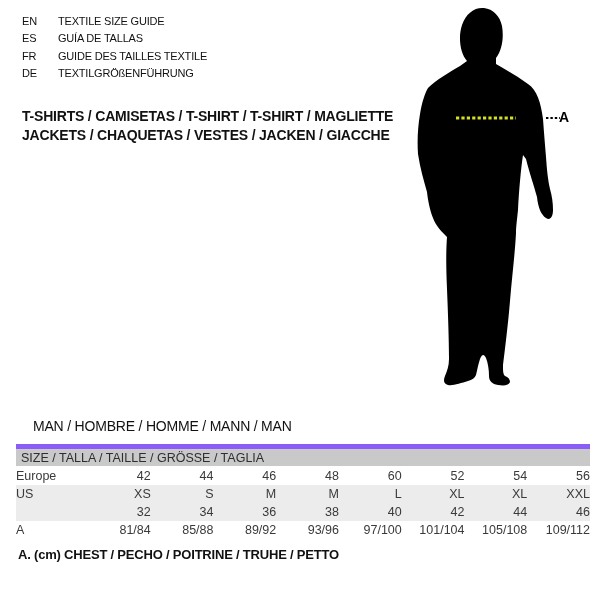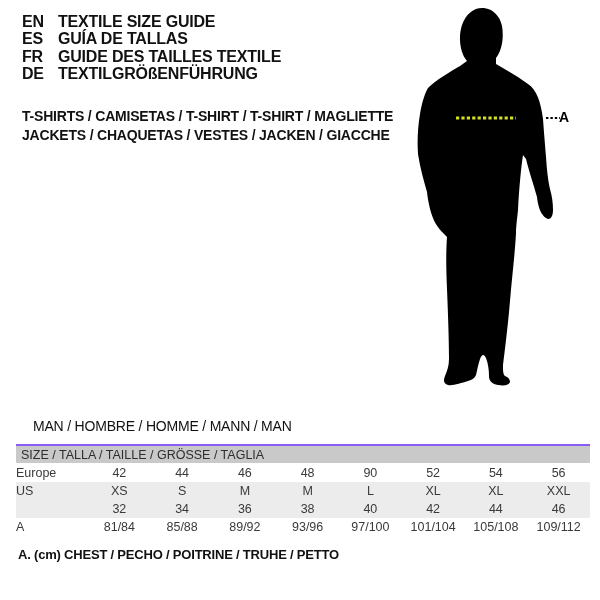--- a/index.html
+++ b/index.html
@@ -2,43 +2,43 @@
 <html><head>
 <meta charset="utf-8">
 <style>
   html,body{margin:0;padding:0;background:#fff;}
   .page{
     position:relative;width:600px;height:600px;background:#ffffff;overflow:hidden;
     font-family:"Liberation Sans",sans-serif;color:#111;
   }
   
   .lang-list{position:absolute;left:22px;top:13px;}
-  .lang-row{display:flex;line-height:17.4px;font-size:16px;font-weight:bold;letter-spacing:-0.2px;}
+  .lang-row{display:flex;line-height:17.4px;font-size:11px;font-weight:normal;letter-spacing:-0.2px;}
   .lang-code{width:36px;}
   
   .categories{position:absolute;left:22px;top:107px;font-size:14px;font-weight:bold;line-height:18.5px;letter-spacing:-0.2px;}
   
   .figure{position:absolute;left:400px;top:5px;width:175px;height:390px;}
   .measure-label{position:absolute;left:559px;top:109px;font-size:14px;font-weight:bold;color:#000;}
   
   .section-title{position:absolute;left:33px;top:418px;font-size:14px;font-weight:normal;letter-spacing:-0.2px;}
   
   .size-table-wrap{position:absolute;left:16px;top:444px;width:574px;}
   table.size-table{border-collapse:collapse;table-layout:fixed;width:574px;font-size:12.5px;color:#3a3a3a;}
   table.size-table td{padding:0;vertical-align:middle;white-space:nowrap;overflow:hidden;}
   .col-label{width:72px;}
   tr.thead td{
-    background:#c9c9c9;border-top:2px solid #8b5cf6;height:17px;
+    background:#c9c9c9;border-top:5px solid #8b5cf6;height:17px;
     font-size:12.5px;color:#2e2e2e;padding-left:5px;text-align:left;
   }
   tr.row-europe td{height:19px;margin-left:26px;}
   tr.row-us td,tr.row-num td{height:18px;background:#ececec;}
   tr.row-a td{height:18px;}
   td.lab{text-align:left;padding-left:5px;}
-  td.val{text-align:center;}
+  td.val{text-align:right;}
   
   .footnote{position:absolute;left:18px;top:547px;font-size:13px;font-weight:bold;letter-spacing:-0.2px;}
 </style>
 </head>
 <body>
 
 <div class="page">
 
   <div class="lang-list">
     <div class="lang-row">
@@ -130,21 +130,21 @@
       <tbody>
           <tr class="thead">
         <td colspan="9">SIZE / TALLA / TAILLE / GRÖSSE / TAGLIA</td>
       </tr>
       <tr class="row-europe">
         <td class="lab">Europe</td>
         <td class="val">42</td>
         <td class="val">44</td>
         <td class="val">46</td>
         <td class="val">48</td>
-        <td class="val">90</td>
+        <td class="val">60</td>
         <td class="val">52</td>
         <td class="val">54</td>
         <td class="val">56</td>
       </tr>
       <tr class="row-us">
         <td class="lab">US</td>
         <td class="val">XS</td>
         <td class="val">S</td>
         <td class="val">M</td>
         <td class="val">M</td>

